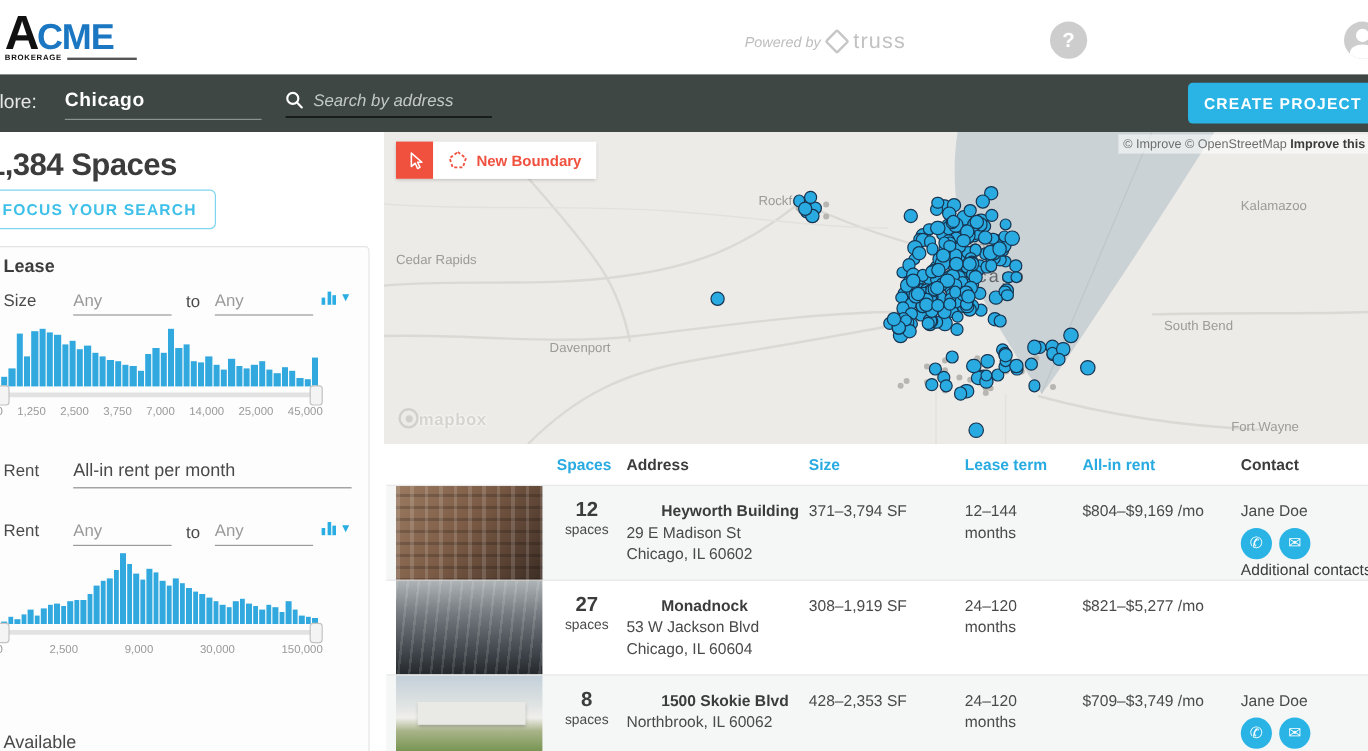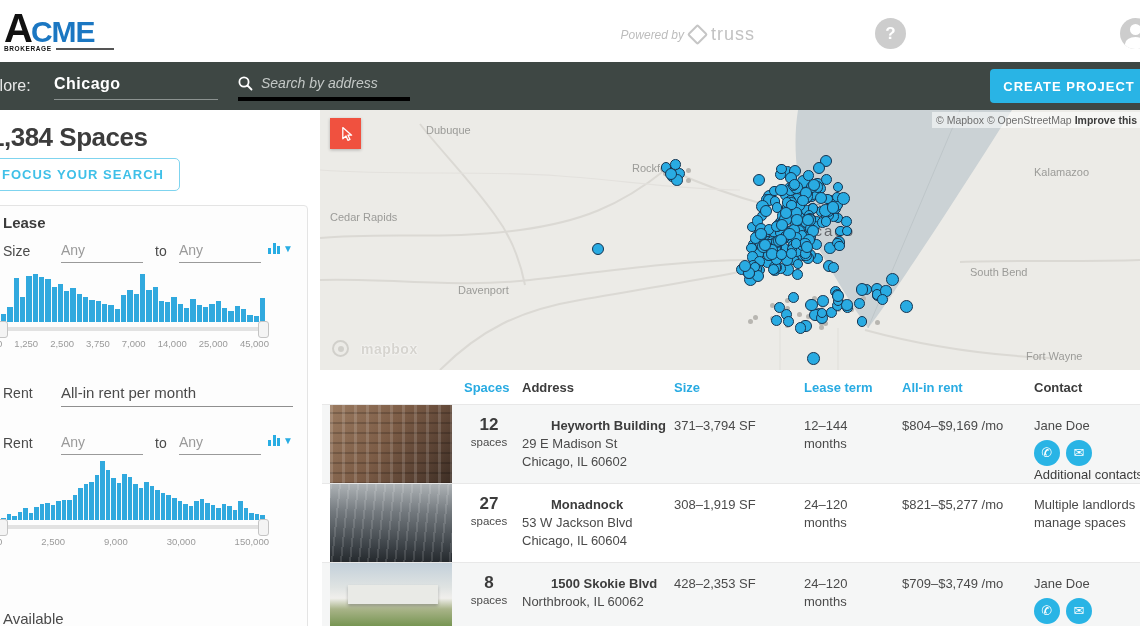--- a/index.html
+++ b/index.html
@@ -23,21 +23,21 @@
   .help-btn{right:34px;}
   .avatar-btn{left:1120px;overflow:hidden;}
   .avatar-head{width:11px;height:11px;border-radius:50%;background:#fff;position:absolute;top:6px;left:10px;}
   .avatar-body{width:21px;height:14px;border-radius:50% 50% 0 0;background:#fff;position:absolute;top:19px;left:5px;}
 
   
   .explore-bar{position:absolute;left:0;top:62px;width:1140px;height:48px;background:#3e4744;}
   .explore-label{position:absolute;left:-28px;top:15px;font-size:16px;color:#e7e7e7;}
   .city-input{position:absolute;left:54px;top:13px;width:164px;color:#fff;font-weight:800;font-size:16px;
               letter-spacing:.5px;border-bottom:1px solid #8b9290;padding-bottom:6px;}
-  .addr-search{position:absolute;left:238px;top:13px;width:172px;border-bottom:4px solid #000000;
+  .addr-search{position:absolute;left:238px;top:13px;width:172px;border-bottom:1px solid #000000;
                padding-bottom:6px;display:flex;align-items:center;gap:8px;}
   .addr-search svg{flex:0 0 auto;}
   .addr-placeholder{font-size:14px;font-style:italic;color:#c3c8c6;}
   .create-project{position:absolute;left:990px;top:7px;width:158px;height:34px;background:#29b4e5;color:#fff;
                   font-weight:800;font-size:13px;letter-spacing:1px;border:none;border-radius:4px;
                   display:flex;align-items:center;justify-content:center;}
 
   
   .sidebar{position:absolute;left:0;top:110px;width:320px;height:516px;background:#fff;}
   .spaces-title{position:absolute;left:-10px;top:12px;font-size:26px;font-weight:800;color:#3c3c3c;letter-spacing:-.5px;}
@@ -88,21 +88,21 @@
   .marker{position:absolute;border-radius:50%;background:#29abe2;border:1.5px solid #173450;
           box-sizing:border-box;z-index:2;}
   .gdot{position:absolute;width:5px;height:5px;border-radius:50%;background:#b8b6b1;z-index:1;}
   .nb-wrap{position:absolute;left:10px;top:8px;display:flex;z-index:5;box-shadow:0 1px 3px rgba(0,0,0,.25);}
   .nb-cursor{width:31px;height:31px;background:#f0513f;display:flex;align-items:center;justify-content:center;}
   .nb-btn{height:31px;background:#fff;display:flex;align-items:center;gap:7px;padding:0 12px;}
   .nb-txt{color:#f0513f;font-weight:800;font-size:12.5px;}
   .attribution{position:absolute;left:612px;top:2px;z-index:5;background:rgba(255,255,255,.55);
                font-size:10.5px;color:#6e6e6e;white-space:nowrap;padding:2px 4px;}
   .attribution b{color:#3c3c3c;}
-  .mapbox-logo{position:absolute;left:12px;top:230px;z-index:5;display:flex;align-items:center;gap:12px;opacity:.75;}
+  .mapbox-logo{position:absolute;left:12px;top:230px;z-index:5;display:flex;align-items:center;gap:0;opacity:.75;}
   .mapbox-circ{width:17px;height:17px;border-radius:50%;border:2px solid #c9c7c2;box-sizing:border-box;
                display:flex;align-items:center;justify-content:center;}
   .mapbox-circ i{width:6px;height:6px;border-radius:50%;background:#c9c7c2;}
   .mapbox-txt{font-size:14px;font-weight:800;color:#cfcdc8;letter-spacing:.5px;
               text-shadow:0 0 2px #fff, 0 0 2px #fff;}
 
   
   .listing-table{position:absolute;left:322px;top:370px;width:818px;height:256px;background:#fff;}
   .thead{position:absolute;left:0;top:0;width:100%;height:34px;}
   .th{position:absolute;top:10px;font-size:13px;font-weight:700;color:#3c3c3c;}
@@ -671,24 +671,30 @@
       <div class="marker" style="width: 12.8382px; height: 12.8382px; left: 566px; top: 163px;"></div>
       <div class="marker" style="width: 12.9516px; height: 12.9516px; left: 580px; top: 190px;"></div>
     </div>
 
   <div class="nb-wrap">
     <div class="nb-cursor">
       <svg width="16" height="16" viewBox="0 0 20 20">
         <path d="M6,2 L6,16 L10,12.5 L12.5,18 L15,16.8 L12.5,11.5 L17,11.5 Z" fill="none" stroke="#fff" stroke-width="1.6" stroke-linejoin="round"></path>
       </svg>
     </div>
+    <div class="nb-btn">
+      <svg width="17" height="17" viewBox="0 0 20 20">
+        <path d="M10,2 L18,8 L15,17 L5,17 L2,8 Z" fill="none" stroke="#f0513f" stroke-width="1.8" stroke-linejoin="round" stroke-dasharray="3 2"></path>
+      </svg>
+      <span class="nb-txt">New Boundary</span>
+    </div>
   </div>
 
   <div class="attribution">
-    <span>© Mapbox © OpenStreetMap</span>
+    <span>© Improve © OpenStreetMap</span>
     <b>Improve this map</b>
   </div>
 
   <div class="mapbox-logo">
     <span class="mapbox-circ">
         <i></i>
       </span>
     <span class="mapbox-txt">mapbox</span>
   </div>
 </div>
@@ -740,21 +746,20 @@
       <div class="bld">Monadnock</div>
       <div>53 W Jackson Blvd</div>
       <div>Chicago, IL 60604</div>
     </div>
     <div class="cell c-size">308–1,919 SF</div>
     <div class="cell c-lease">
       <div>24–120</div>
       <div>months</div>
     </div>
     <div class="cell c-rent">$821–$5,277 /mo</div>
-    <div class="cell c-contact" style="white-space:normal;">Multiple landlords manage spaces</div>
   </div>
 
   <div class="trow trow3 alt">
     <div class="photo photo3"></div>
     <div class="cell c-spaces">
       <div class="num">8</div>
       <div class="word">spaces</div>
     </div>
     <div class="cell c-address">
       <div class="bld">1500 Skokie Blvd</div>

